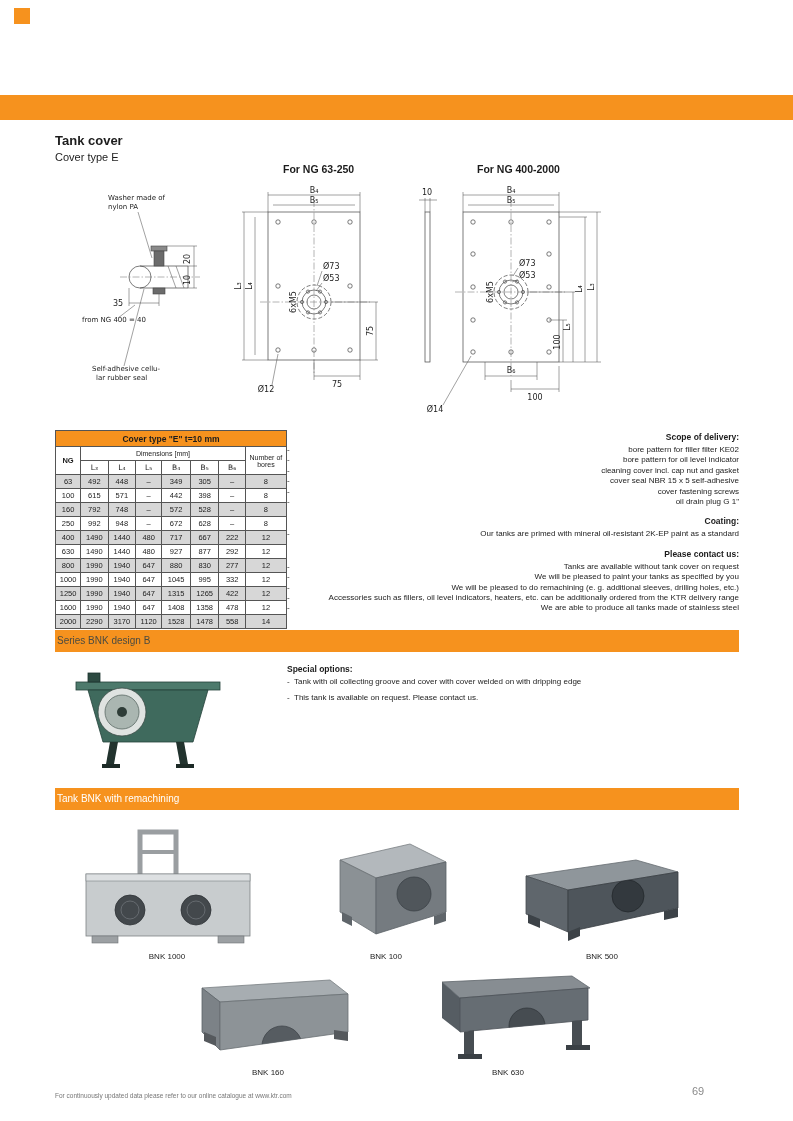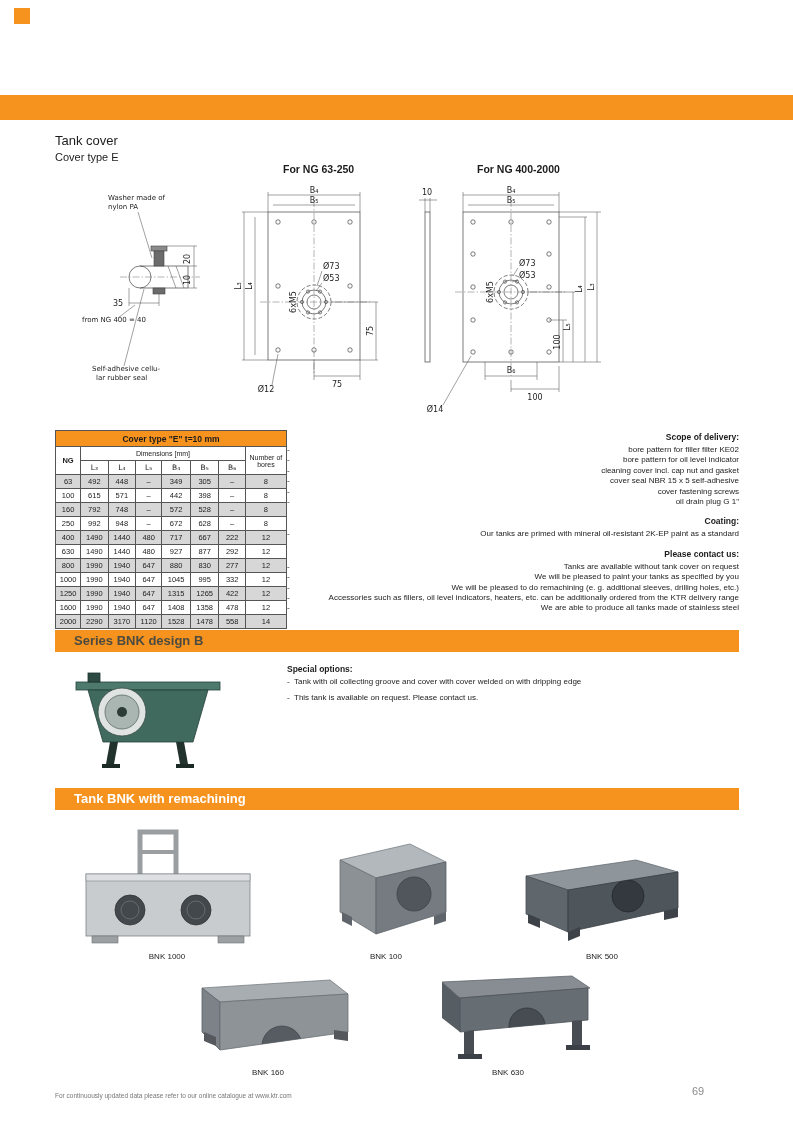--- a/index.html
+++ b/index.html
@@ -5,21 +5,21 @@
   html,body { margin:0; padding:0; background:#e8e8e8; }
   .page {
     position:relative; width:793px; height:1121px; margin:0 auto;
     background:#ffffff; overflow:hidden;
     font-family:"Liberation Sans","DejaVu Sans",sans-serif; color:#1c1c1c;
   }
   .abs { position:absolute; }
   .logo-square { left:14px; top:8px; width:16px; height:16px; background:#F6921E; }
   .topbar { left:0; top:95px; width:793px; height:25px; background:#F6921E; }
 
-  .page-title { left:55px; top:133px; font-size:13px; font-weight:normal; }
+  .page-title { left:55px; top:133px; font-size:13px; font-weight:bold; }
   .page-subtitle { left:55px; top:151px; font-size:11px; }
 
   .drawing-title { font-size:10.5px; font-weight:bold; }
 
   
   svg text { font-family:"DejaVu Sans",sans-serif; font-size:8px; fill:#222; }
   svg .small { font-size:7px; }
   .tl { stroke:#444; stroke-width:0.7; fill:none; }
   .dim { stroke:#555; stroke-width:0.55; fill:none; }
   .cl  { stroke:#777; stroke-width:0.55; fill:none; stroke-dasharray:7 2 1.5 2; }
@@ -33,21 +33,21 @@
   .spec-table tbody tr:nth-child(odd) { background:#d7d7d7; }
 
   
   .text-block h4 { margin:0 0 3px 0; font-size:8.5px; font-weight:bold; }
   .text-block ul { list-style:none; margin:0 0 9px 0; padding:0; }
   .text-block li { font-size:8px; line-height:1.3; padding-left:7px; position:relative; }
   .text-block li::before { content:"-"; position:absolute; left:0; }
   .spaced li { margin-bottom:6px; }
 
   .banner { left:55px; width:684px; height:22px; background:#F6921E;
-            font-size:13px; font-weight:bold; line-height:22px; padding-left:19px; box-sizing:border-box; }
+            font-size:10px; font-weight:normal; line-height:22px; padding-left:2px; box-sizing:border-box; }
   .banner-dark { color:#4b4b41; }
   .banner-light { color:#ffffff; }
 
   .caption { font-size:8px; text-align:center; color:#222; }
 
   .footer-note { left:55px; top:1092px; font-size:6.5px; color:#777; }
   .page-number { left:692px; top:1085px; font-size:11px; color:#8a8a8a; }
 </style>
 </head>
 <body>

